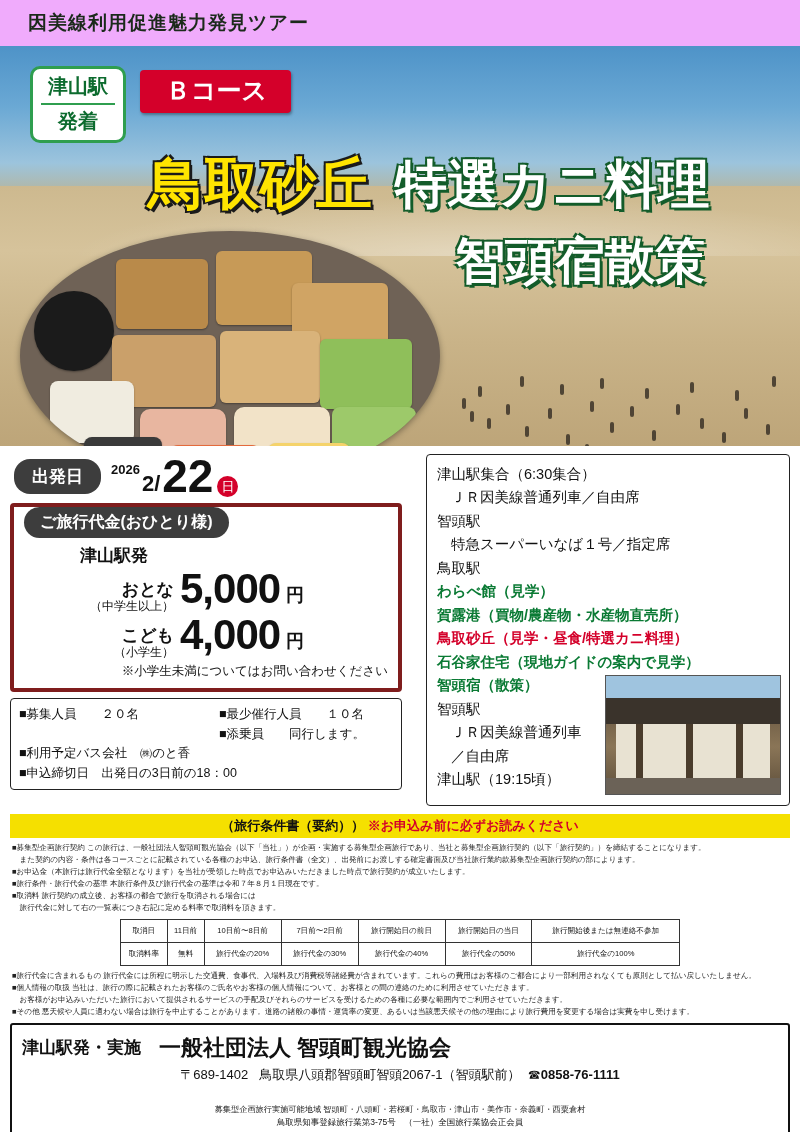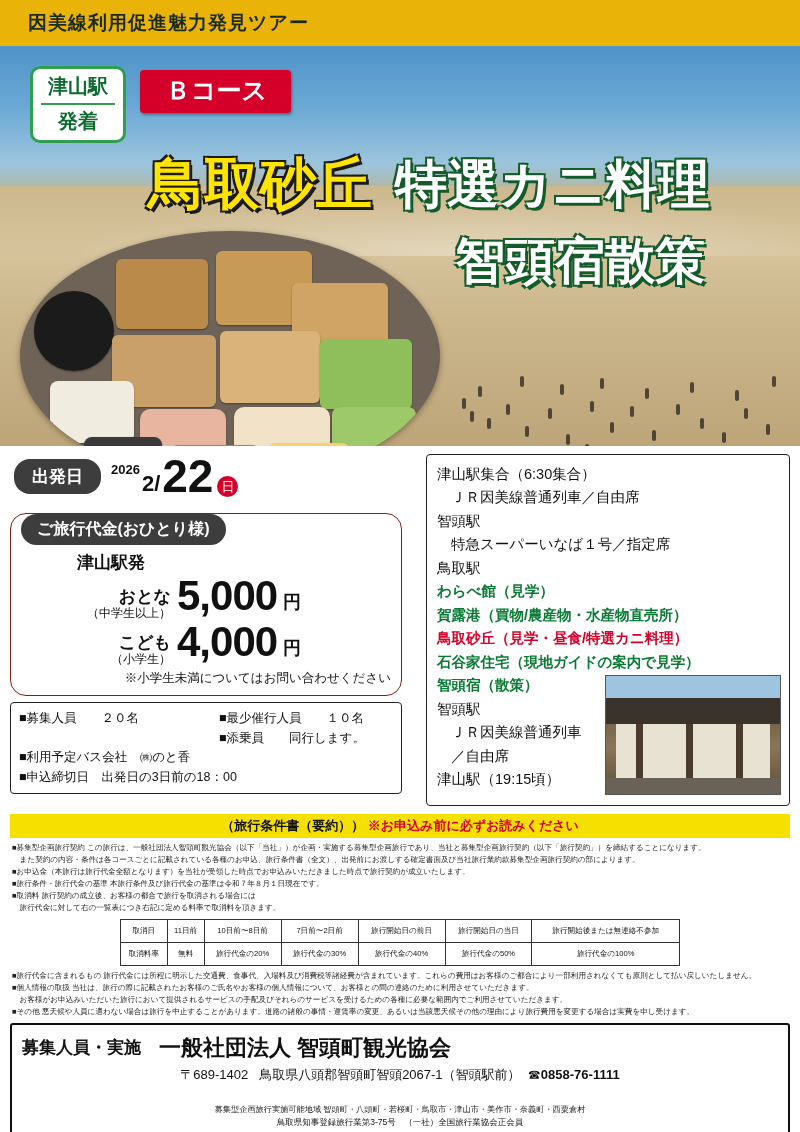--- a/index.html
+++ b/index.html
@@ -9,21 +9,21 @@
     font-family: "Liberation Sans", sans-serif;
     background: #ffffff;
     color: #111;
     position: relative;
     overflow: hidden;
   }
 
   
   .top-band {
     height: 46px;
-    background: #eab308;
+    background: #f0abfc;
     display: flex;
     align-items: center;
     padding-left: 28px;
   }
   .top-band .title {
     font-size: 19px;
     font-weight: bold;
     color: #1b2a1b;
     letter-spacing: 1px;
   }
@@ -121,22 +121,22 @@
   .date-y { font-size:13px; font-weight:bold; color:#111; margin-bottom:20px; }
   .date-md { font-size:22px; font-weight:bold; }
   .date-dd { font-size:46px; font-weight:bold; line-height:.9; }
   .dow {
     display:inline-block; background:#d4002a; color:#fff; border-radius:50%;
     width:21px; height:21px; line-height:21px; text-align:center; font-size:13px;
     margin-left:2px; vertical-align:bottom;
   }
 
   .price-box {
-    margin-top:16px;
-    border:1px solid #7f1d1d; border-radius:16px;
+    margin-top:6px;
+    border:4px solid #7f1d1d; border-radius:4px;
     padding:6px 10px 8px;
   }
   .price-pill {
     background:#3d3d3d; color:#fff; border-radius:18px;
     font-size:16px; font-weight:bold; padding:5px 16px; display:inline-block;
     margin:-20px 0 2px 0;
   }
   .from-label { font-size:17px; font-weight:bold; margin:4px 0 0 56px; }
   .price-line { display:flex; align-items:flex-end; justify-content:flex-start; gap:6px; margin-top:-2px; }
   .p-label { width:150px; text-align:right; line-height:1.15; }
@@ -418,21 +418,21 @@
 
 <div class="fineprint">
   <p>■旅行代金に含まれるもの 旅行代金には所程に明示した交通費、食事代、入場料及び消費税等諸経費が含まれています。これらの費用はお客様のご都合により一部利用されなくても原則として払い戻しいたしません。</p>
   <p>■個人情報の取扱 当社は、旅行の際に記載されたお客様のご氏名やお客様の個人情報について、お客様との間の連絡のために利用させていただきます。</p>
   <p>　お客様がお申込みいただいた旅行において提供されるサービスの手配及びそれらのサービスを受けるための各種に必要な範囲内でご利用させていただきます。</p>
   <p>■その他 悪天候や人員に適わない場合は旅行を中止することがあります。道路の諸般の事情・運賃率の変更、あるいは当該悪天候その他の理由により旅行費用を変更する場合は実費を申し受けます。</p>
 </div>
 
 <div class="footer">
   <div class="org-line">
-    <div class="org-label">募集人員・実施</div>
+    <div class="org-label">津山駅発・実施</div>
     <div class="org-name">一般社団法人 智頭町観光協会</div>
   </div>
   <div class="addr">
     <span>〒689-1402</span>&nbsp;&nbsp;
     <span>鳥取県八頭郡智頭町智頭2067-1（智頭駅前）</span>&nbsp;
     <span>☎</span><span class="tel">0858-76-1111</span>
   </div>
   <div class="small">募集型企画旅行実施可能地域 智頭町・八頭町・若桜町・鳥取市・津山市・美作市・奈義町・西粟倉村</div>
   <div class="regno">鳥取県知事登録旅行業第3-75号　（一社）全国旅行業協会正会員</div>
   <div class="small">★総合旅行業務取扱管理者 田中 翔太</div>

